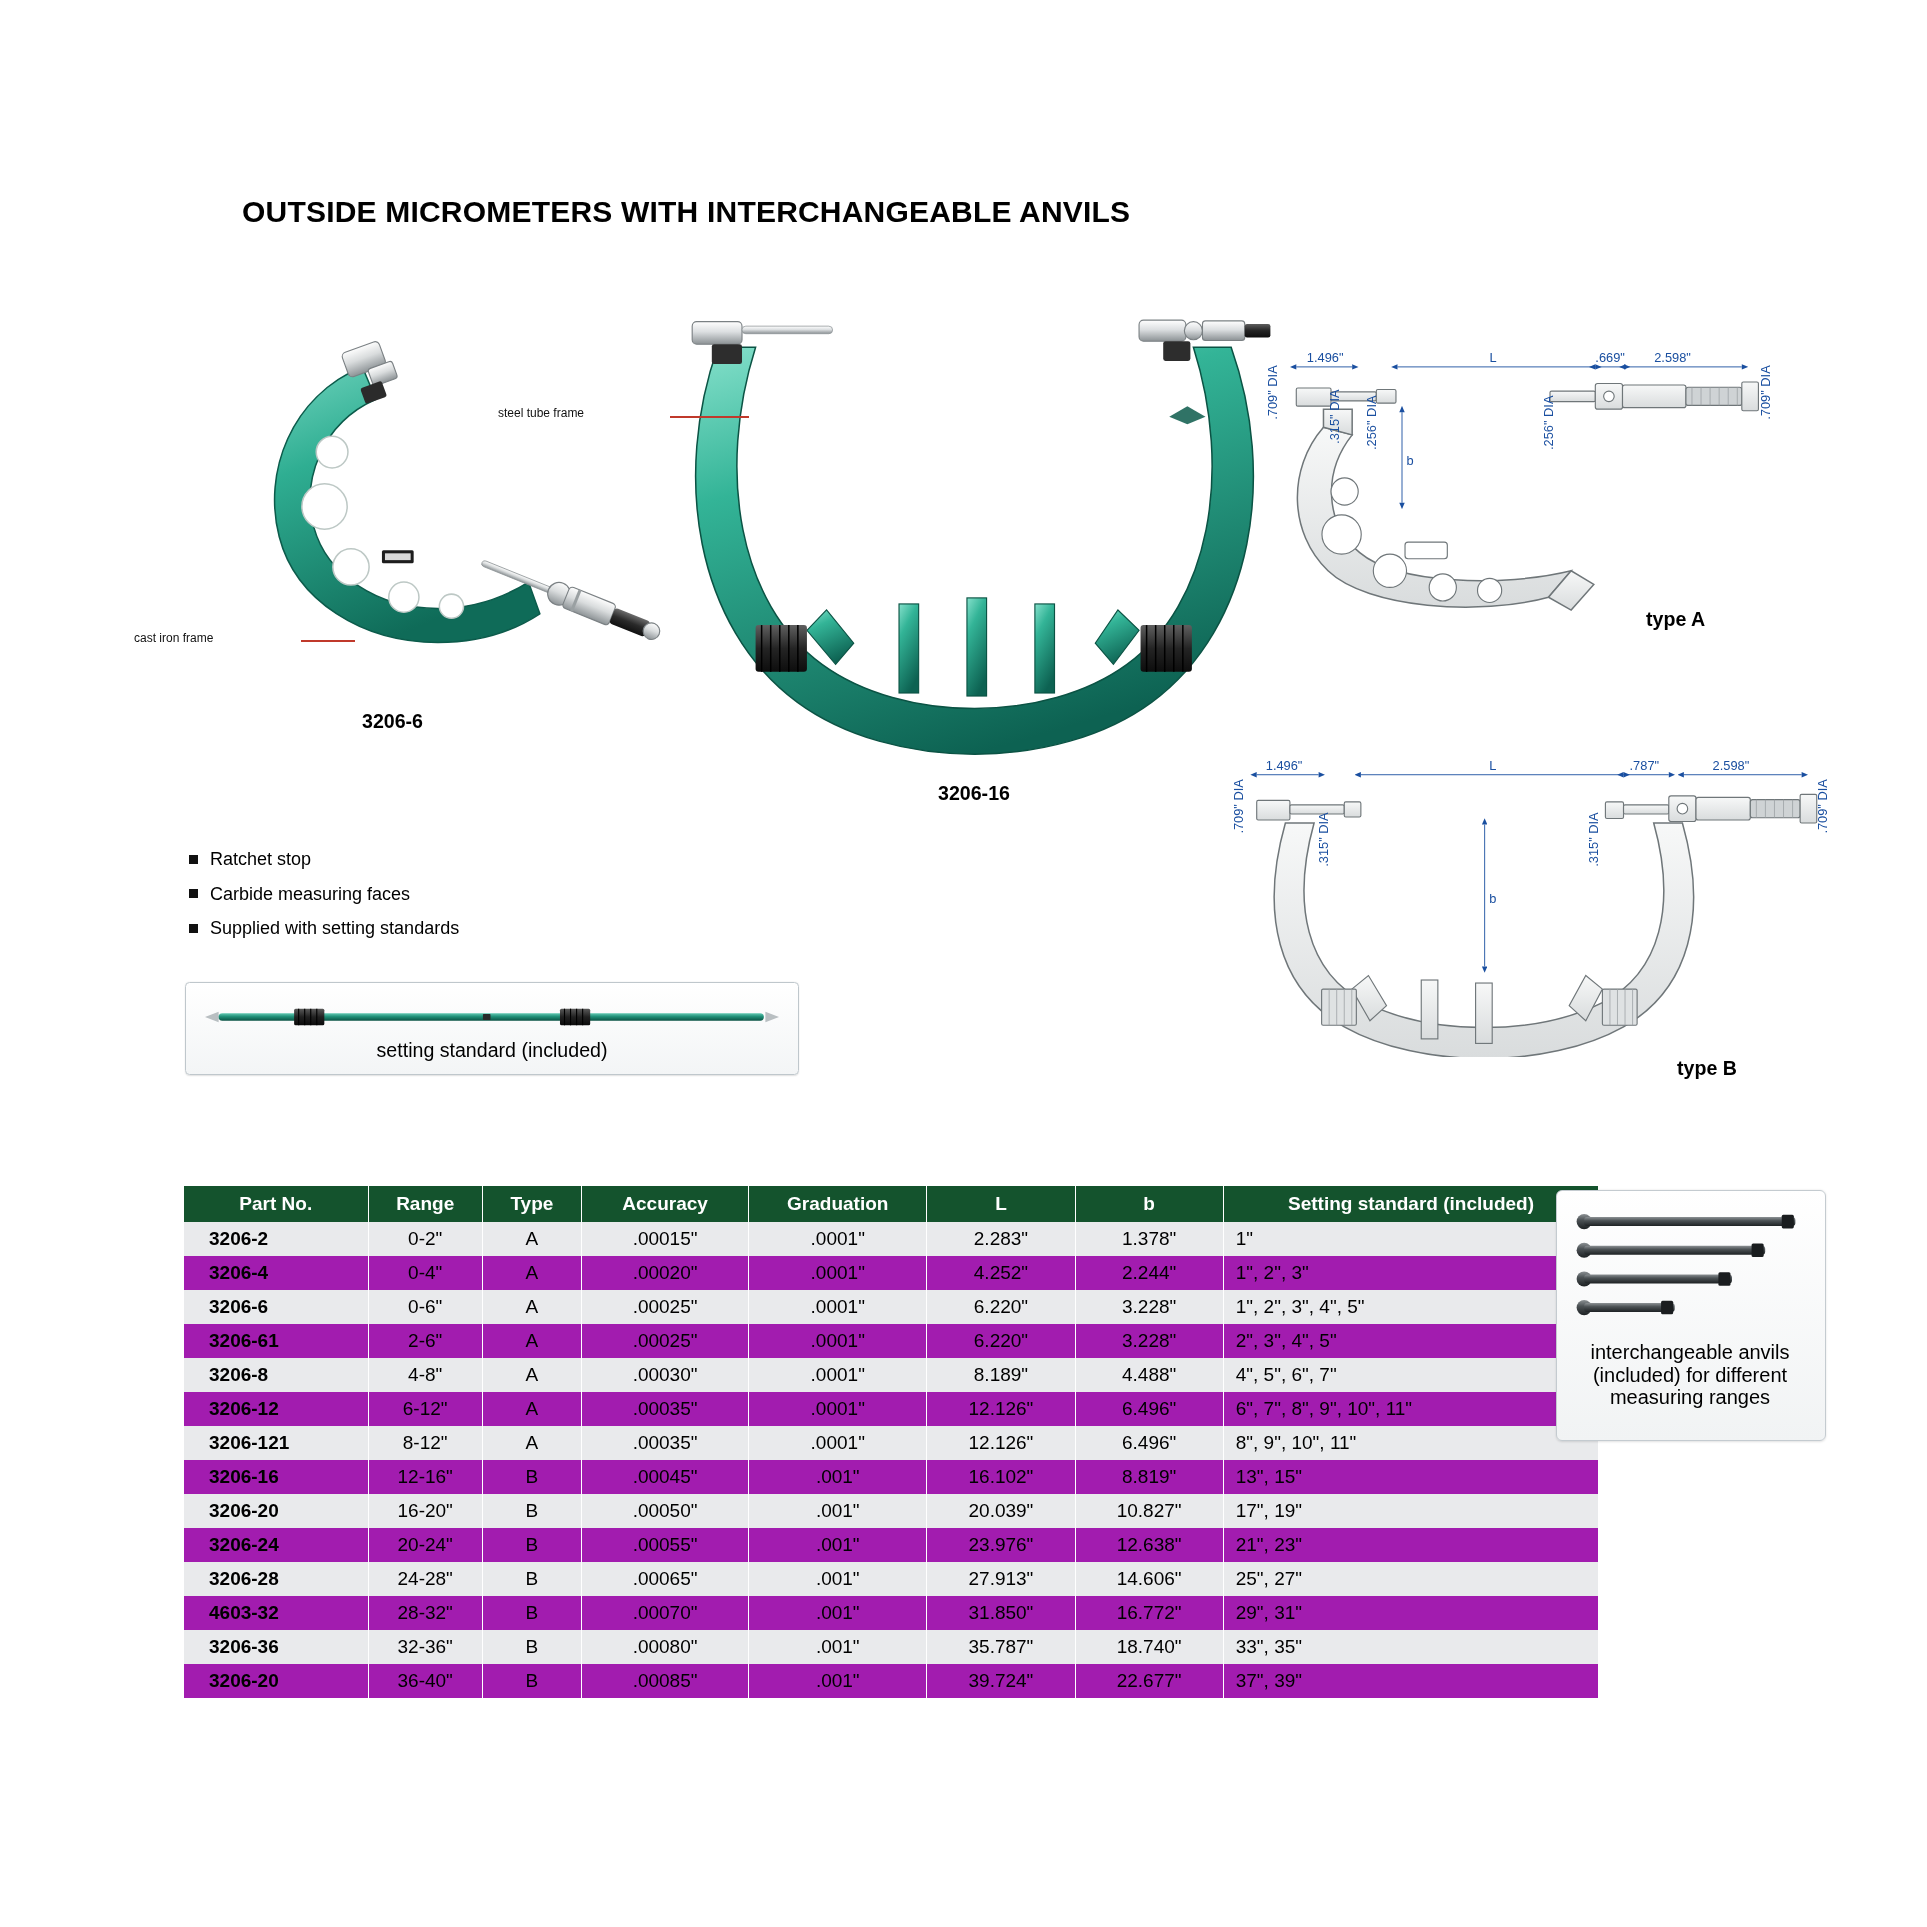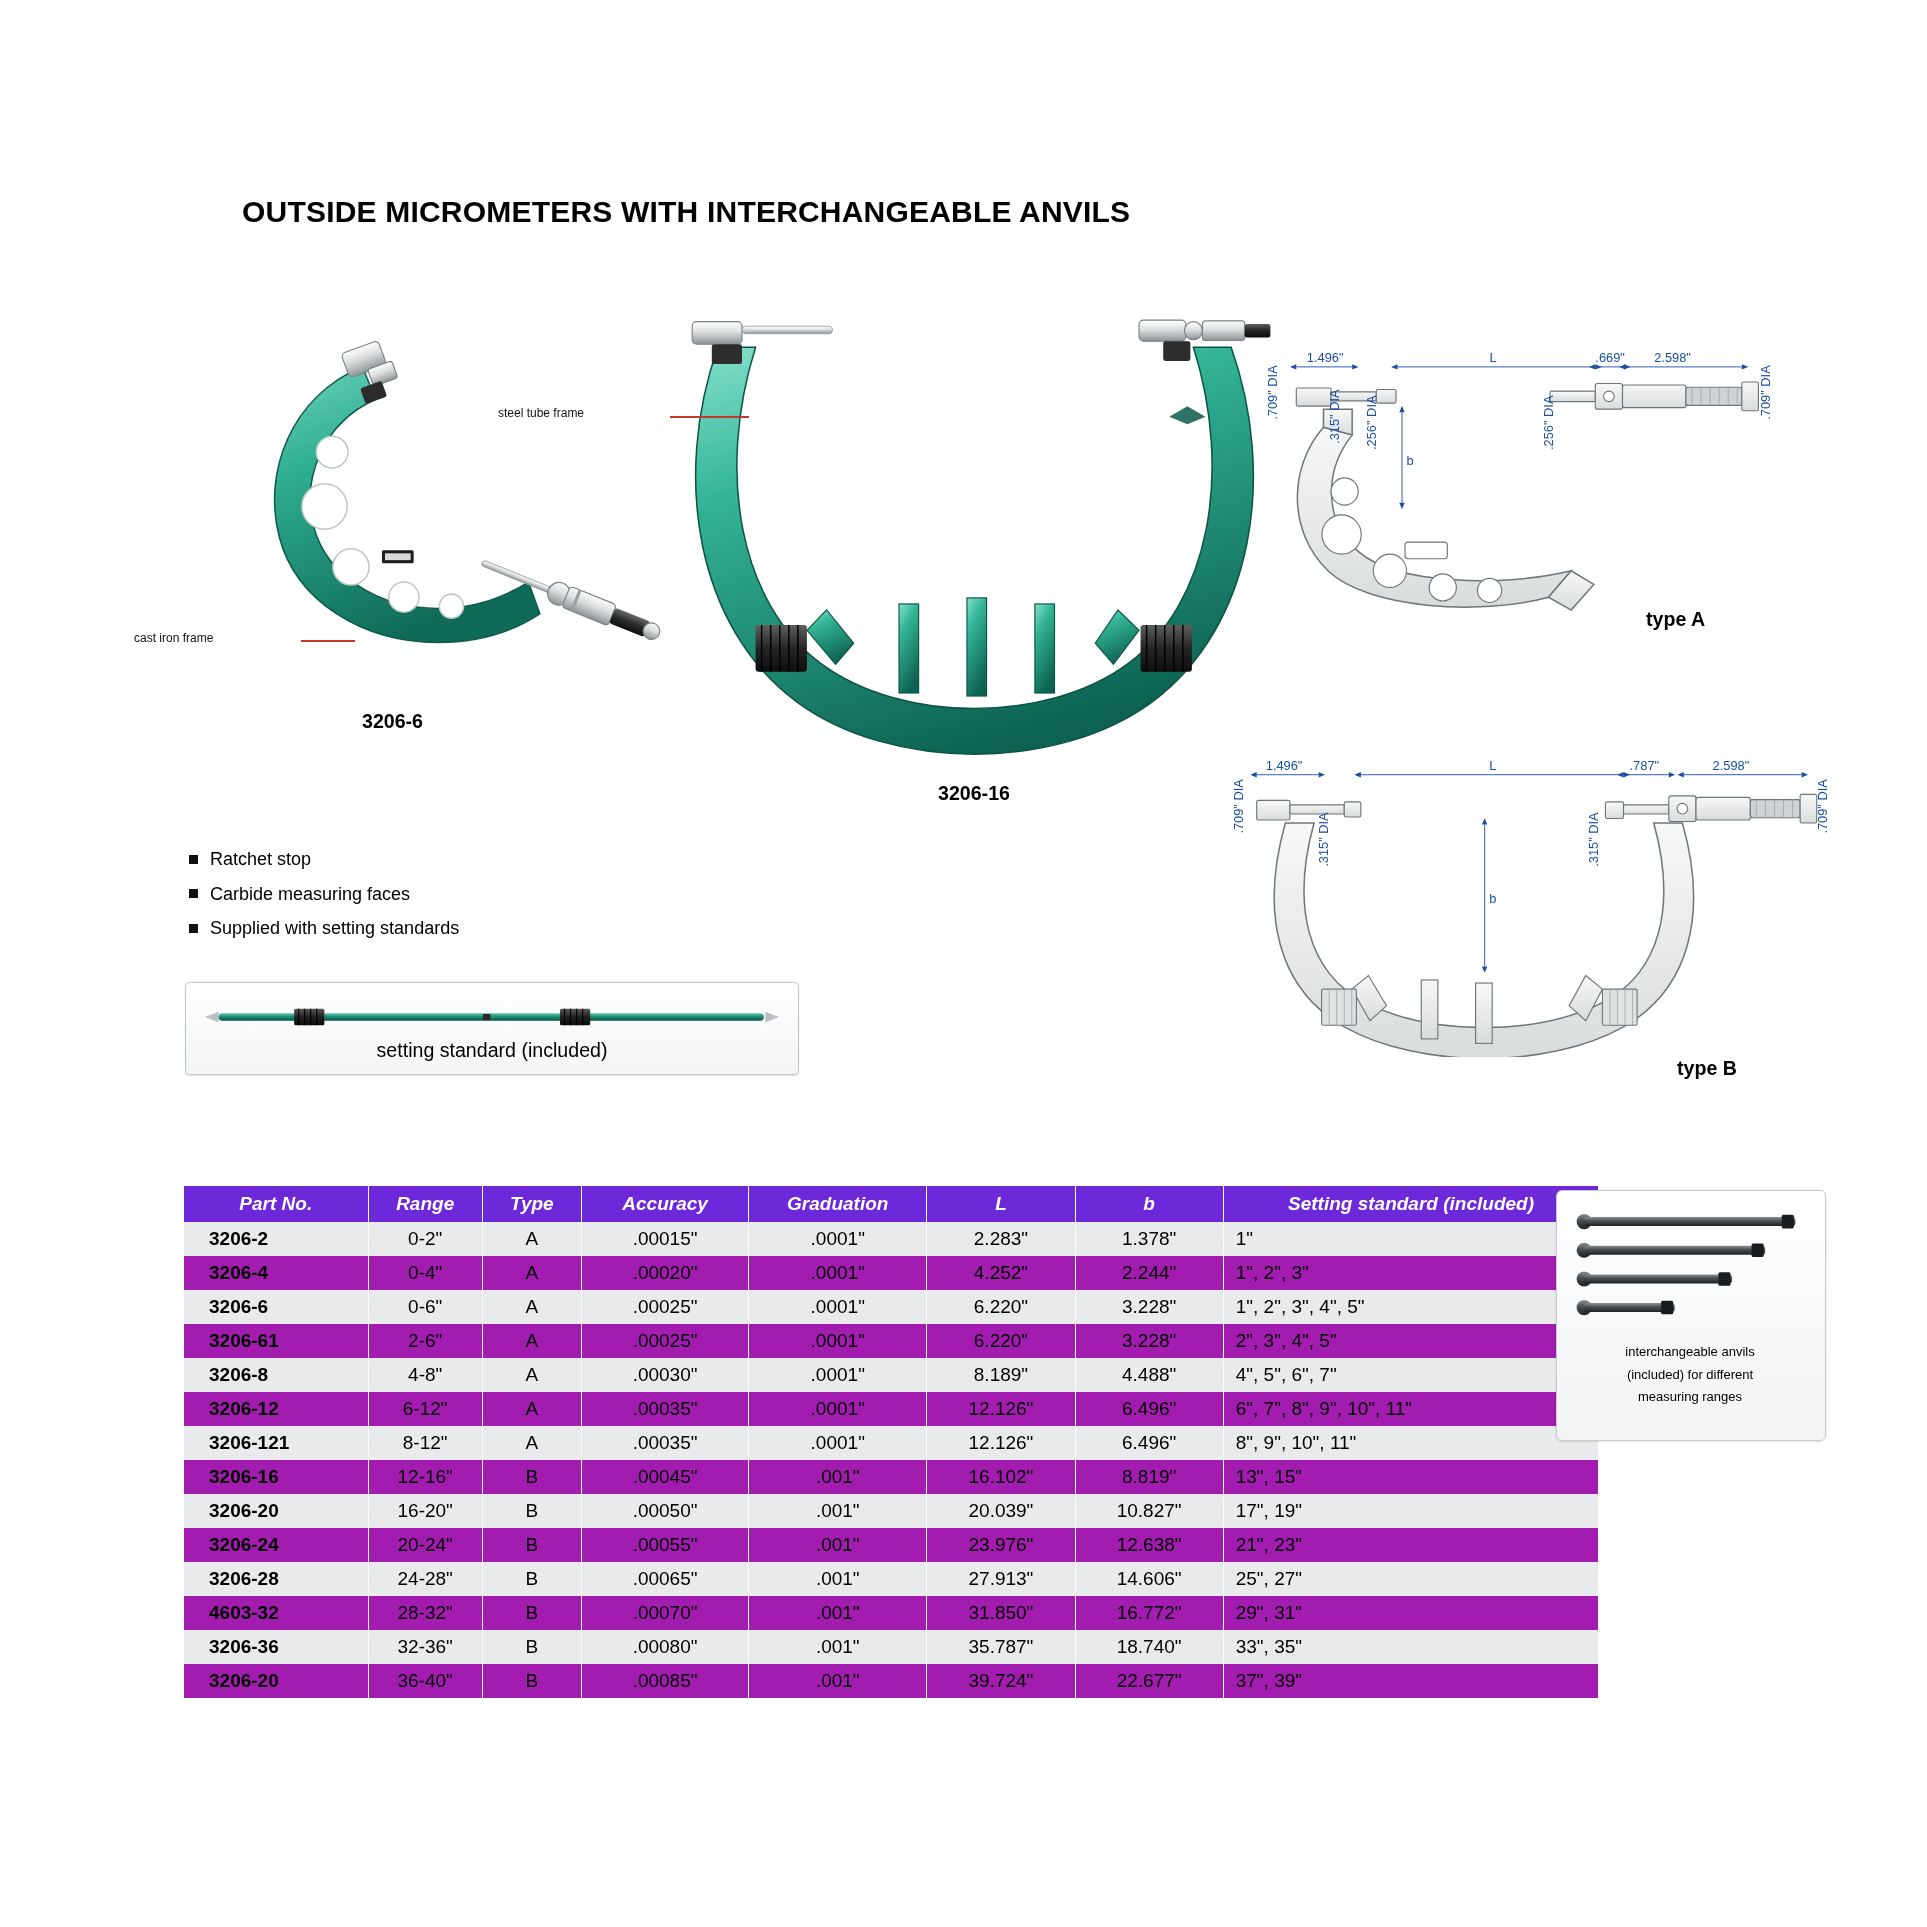--- a/index.html
+++ b/index.html
@@ -115,28 +115,27 @@
 
   
   .spec-table {
     position: absolute;
     left: 184px;
     top: 1186px;
     border-collapse: collapse;
     font-size: 19px;
   }
   .spec-table th {
-    background: #6d28d9;
+    background: #14532d;
     color: #fff;
     font-weight: bold;
     padding: 6.8px 7.6px;
     text-align: center;
     border-right: 1.5px solid #ffffff;
     white-space: nowrap;
-    font-style: italic;
   }
   .spec-table th:last-child { border-right: none; }
   .spec-table td {
     padding: 6px 7.6px;
     text-align: center;
     border-right: 1.5px solid #ffffff;
     white-space: nowrap;
   }
   .spec-table td:last-child { border-right: none; }
   .spec-table tr.odd td { background: #e9eaec; }
@@ -164,21 +163,21 @@
     border-radius: 6px;
     background: linear-gradient(to bottom, #ffffff, #f1f3f4);
     box-shadow: 0 0.8px 2.3px rgba(0,0,0,0.12);
   }
   .anvil-caption {
     position: absolute;
     left: 1556px;
     top: 1341px;
     width: 268px;
     text-align: center;
-    font-size: 13px;
+    font-size: 20px;
     line-height: 22.7px;
   }
   .anvil-art { position: absolute; left: 9px; top: 13.6px; width: 249px; height: 132px; }
 
   .dim-text { font-size: 17px; fill: #1a4fa0; font-family: "Liberation Sans", sans-serif; }
 </style>
 </head>
 <body>
 
 <div class="page-title">OUTSIDE MICROMETERS WITH INTERCHANGEABLE ANVILS</div>

